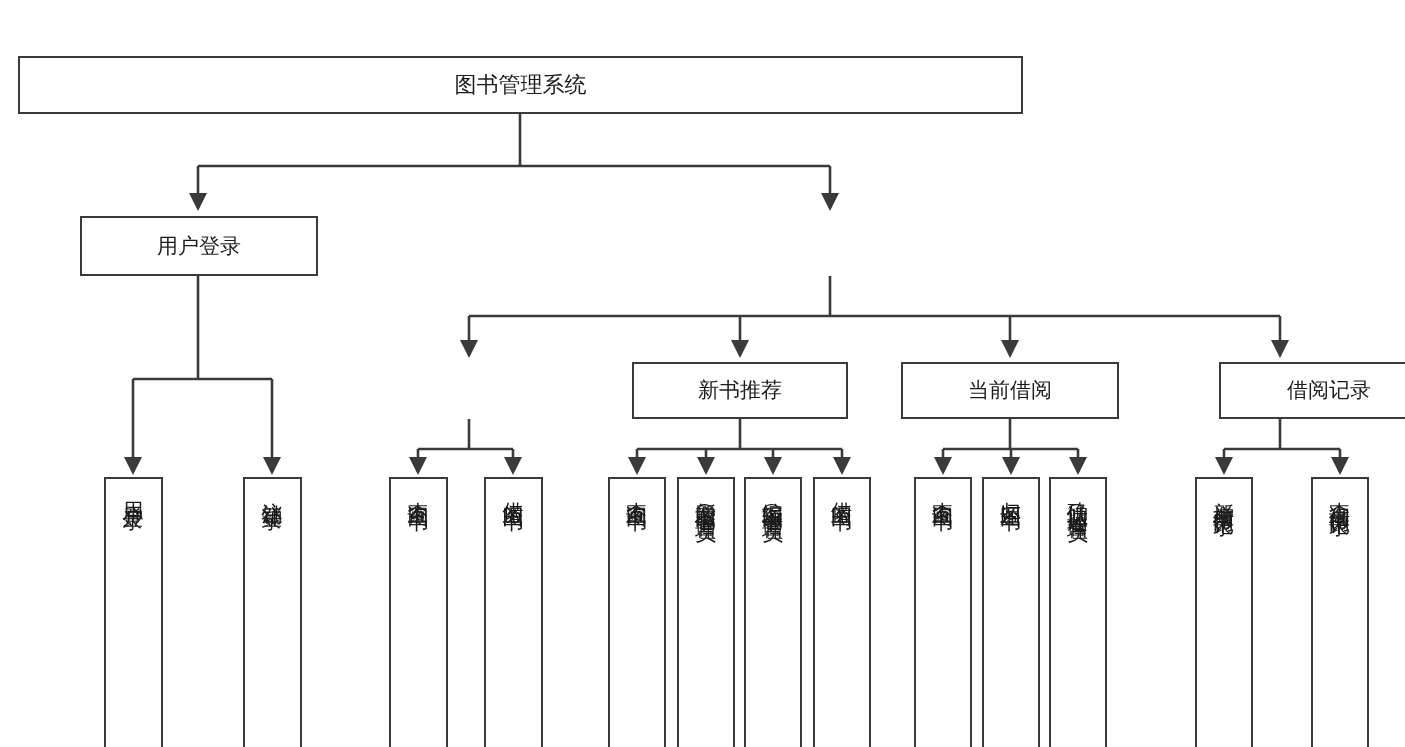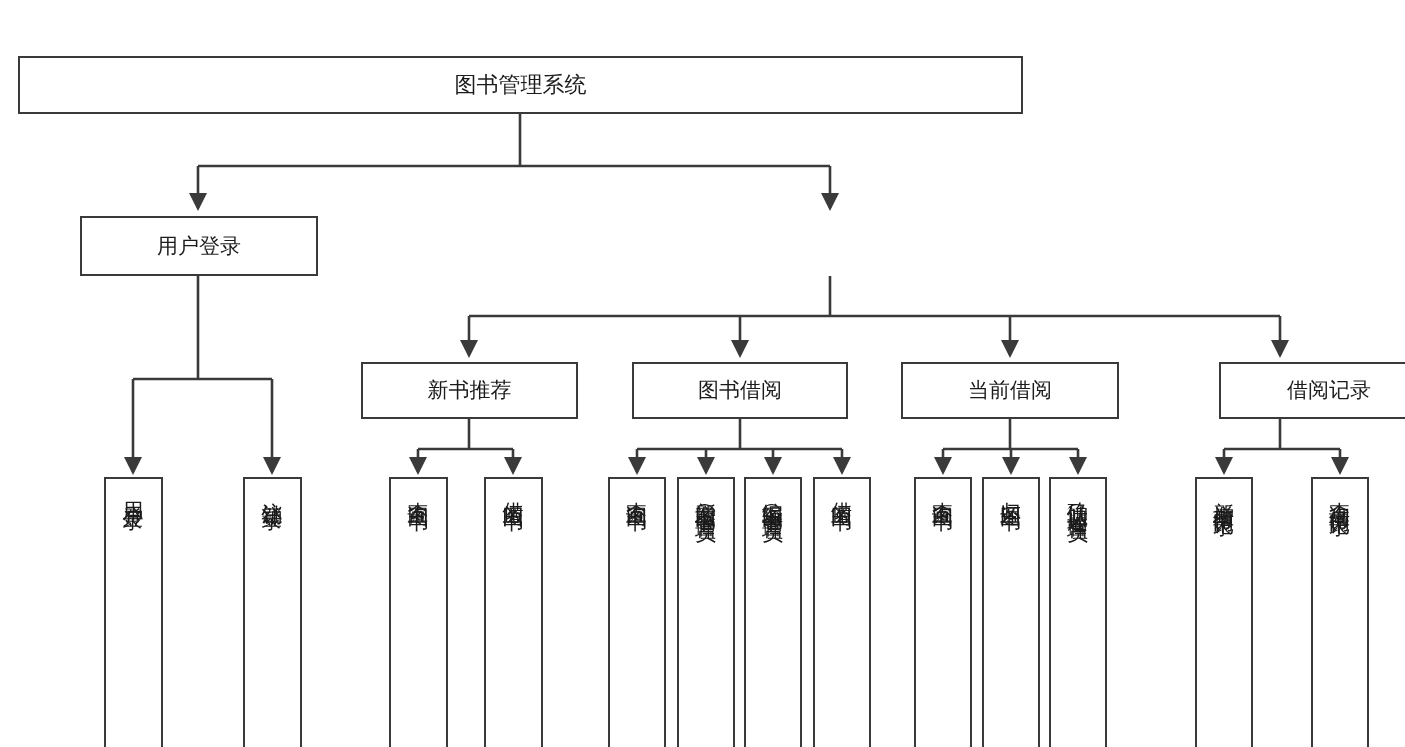--- a/index.html
+++ b/index.html
@@ -132,25 +132,22 @@
   </svg>
 
   <div class="node h root" style="left:18px; top:12px; width:1005px; height:58px;">
     <span class="label">图书管理系统</span>
   </div>
 
   <div class="node h" style="left:80px; top:172px; width:238px; height:60px;">
     <span class="label">用户登录</span>
   </div>
 
-  <div class="node h" style="left:361px; top:318px; width:217px; height:57px;">
+  <div class="node h" style="left:632px; top:318px; width:216px; height:57px;">
     <span class="label">新书推荐</span>
-  </div>
-  <div class="node h" style="left:632px; top:318px; width:216px; height:57px;">
-    <span class="label">图书借阅</span>
   </div>
   <div class="node h" style="left:901px; top:318px; width:218px; height:57px;">
     <span class="label">当前借阅</span>
   </div>
   <div class="node h" style="left:1219px; top:318px; width:220px; height:57px;">
     <span class="label">借阅记录</span>
   </div>
 
   <div class="node v" style="left:104px; top:433px; width:59px; height:300px;">
     <span class="label">用户登录</span>

